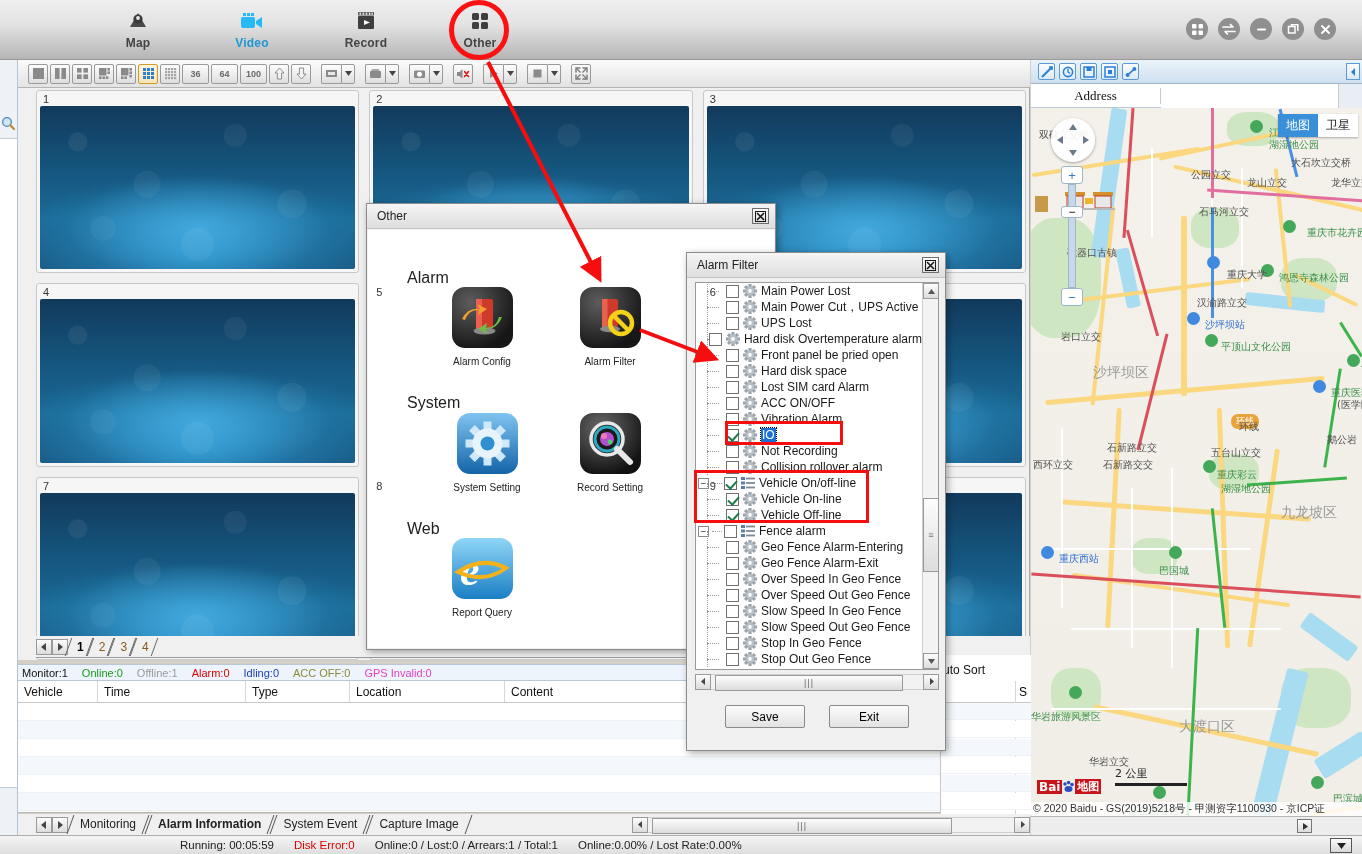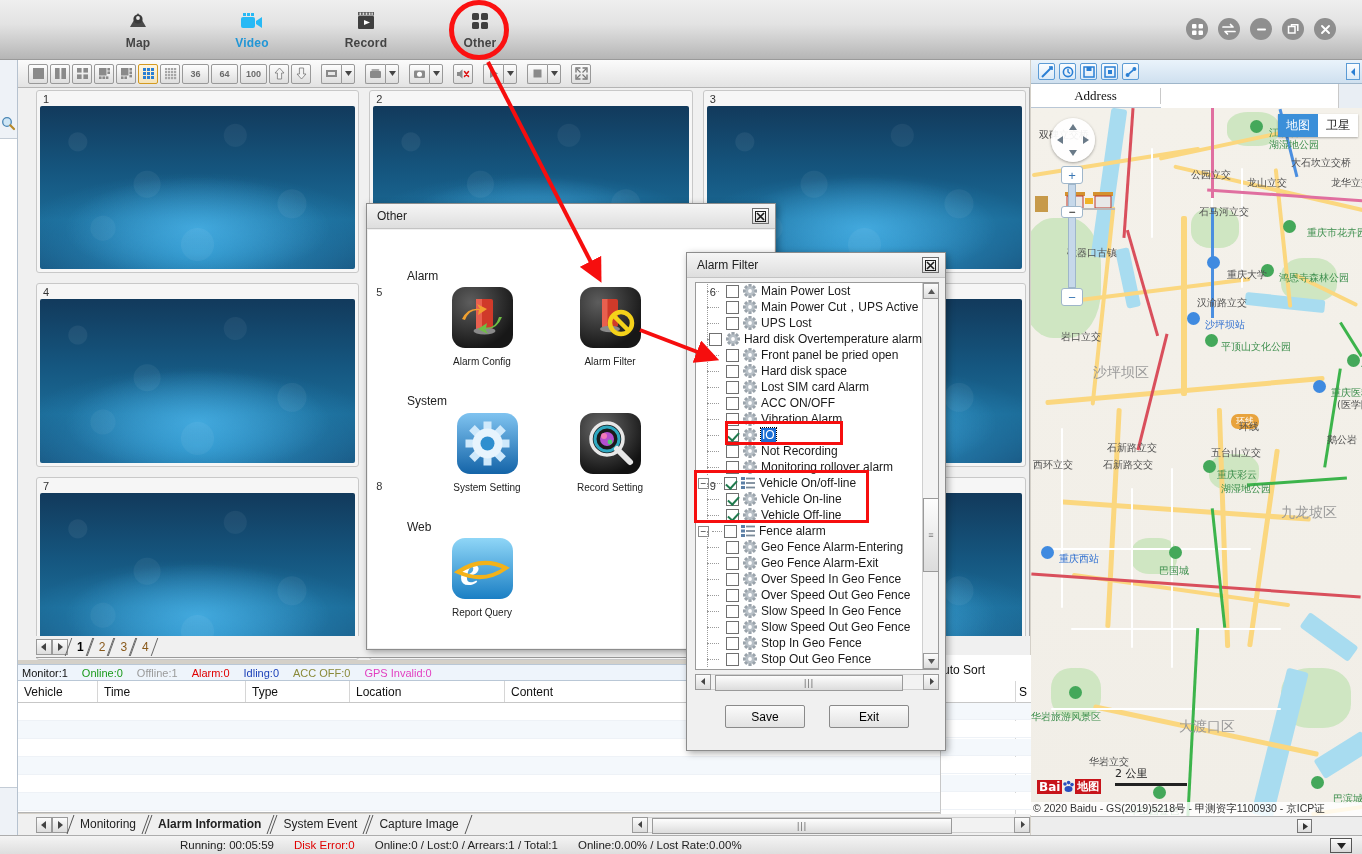--- a/index.html
+++ b/index.html
@@ -237,21 +237,21 @@
     background:#f0f0f0;border:1px solid #8c8c8c;box-shadow:2px 2px 7px rgba(0,0,0,.35);
   }
   .dlg-title{
     height:25px;background:linear-gradient(180deg,#f5f5f5,#dedede);
     border-bottom:1px solid #c3c3c3;display:flex;align-items:center;padding-left:10px;
     font-size:12px;color:#222;position:relative;
   }
   .dlg-close{position:absolute;right:6px;top:4px;width:17px;height:16px;border:1px solid #6f6f6f;
     background:linear-gradient(180deg,#fbfbfb,#dcdcdc);display:flex;align-items:center;justify-content:center;cursor:pointer;}
   .dlg-body{position:absolute;left:1px;top:26px;right:1px;bottom:1px;background:#fff;}
-  .grp-label{position:absolute;font-size:12px;color:#222;}
+  .grp-label{position:absolute;font-size:16px;color:#222;}
   .appicon{position:absolute;width:74px;display:flex;flex-direction:column;align-items:center;gap:8px;cursor:pointer;}
   .appicon .box{width:61px;height:61px;border-radius:13px;}
   .appicon .cap{font-size:10px;color:#222;}
 
   .ic-alarmcfg{background:radial-gradient(circle at 30% 25%,#5d5d5d,#171717 75%);}
   .ic-alarmflt{background:radial-gradient(circle at 30% 25%,#5d5d5d,#171717 75%);}
   .ic-sysset{background:linear-gradient(180deg,#7fc3f0,#1464a8);}
   .ic-recset{background:radial-gradient(circle at 35% 25%,#6a6a6a,#121212 78%);}
   .ic-report{background:linear-gradient(180deg,#8fd6f7,#1b7fc4);}
 
@@ -1329,21 +1329,21 @@
                       <rect x="-1.6" y="-7" width="3.2" height="4"></rect>
                       <rect x="-1.6" y="3" width="3.2" height="4"></rect>
                       <rect x="-7" y="-1.6" width="4" height="3.2"></rect>
                       <rect x="3" y="-1.6" width="4" height="3.2"></rect>
                     </g>
                   </g>
                   <circle r="4.4" fill="#b7bfc6"></circle>
                   <circle r="1.9" fill="#ffffff"></circle>
                 </g>
               </svg></span>
-            <span class="af-txt">Monitoring rollover alarm</span>
+            <span class="af-txt">Collision rollover alarm</span>
           </div>
           <div class="af-row parent">
             <div class="expander">−</div>
             <span style="width: 10px; border-top: 1px dotted rgb(154, 154, 154); margin-right: 2px;"></span>
             <div class="cbx ck"></div>
             <span class="leaficon"><svg width="14" height="12" viewBox="0 0 14 12">
                 <rect x="0" y="0" width="4" height="3" fill="#5b7fa6"></rect>
                 <rect x="5" y="0.6" width="9" height="1.8" fill="#7a8a99"></rect>
                 <rect x="0" y="4.5" width="4" height="3" fill="#5b7fa6"></rect>
                 <rect x="5" y="5.1" width="9" height="1.8" fill="#7a8a99"></rect>

